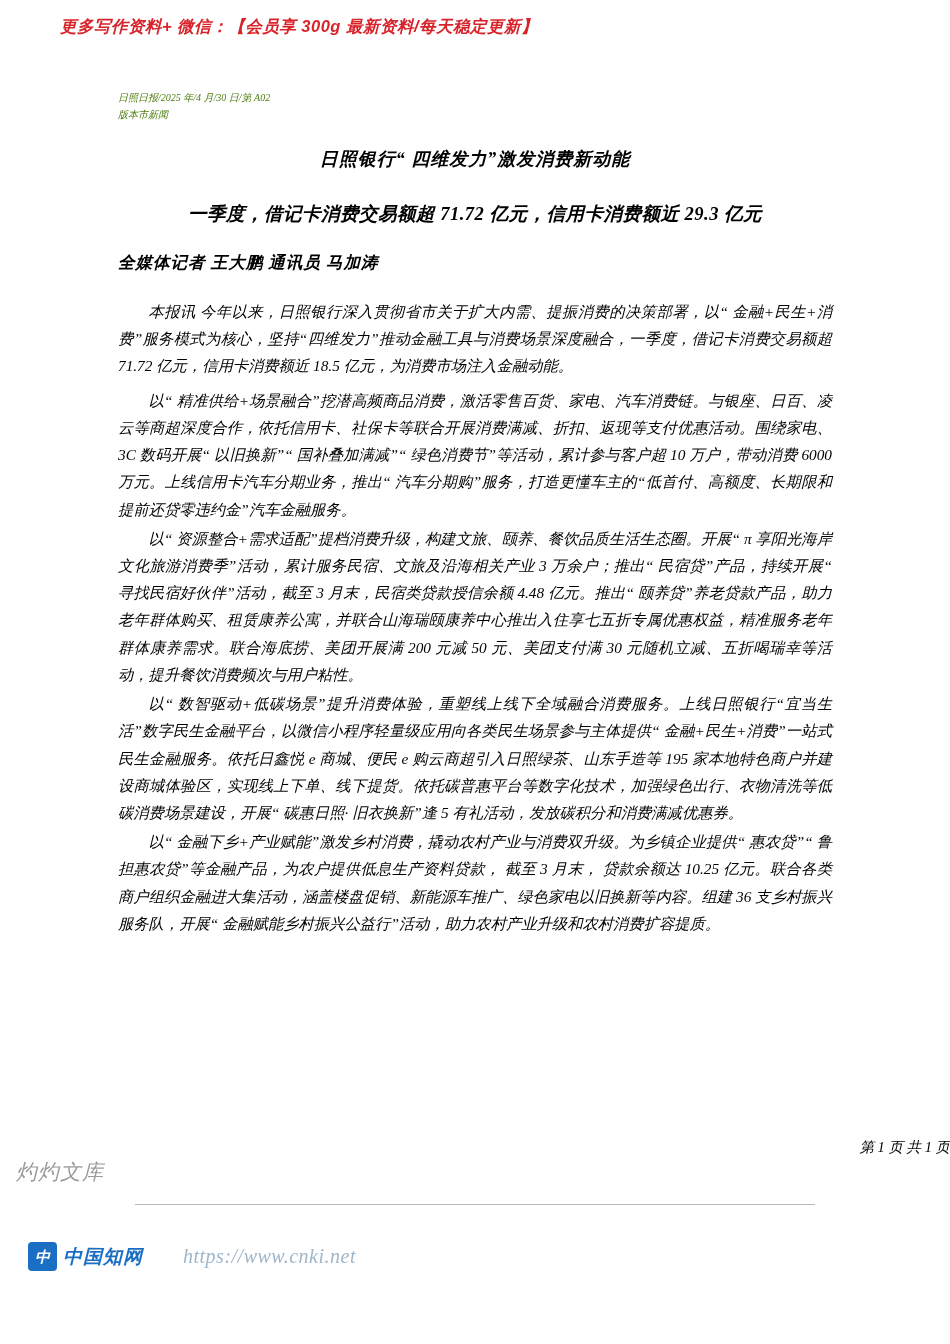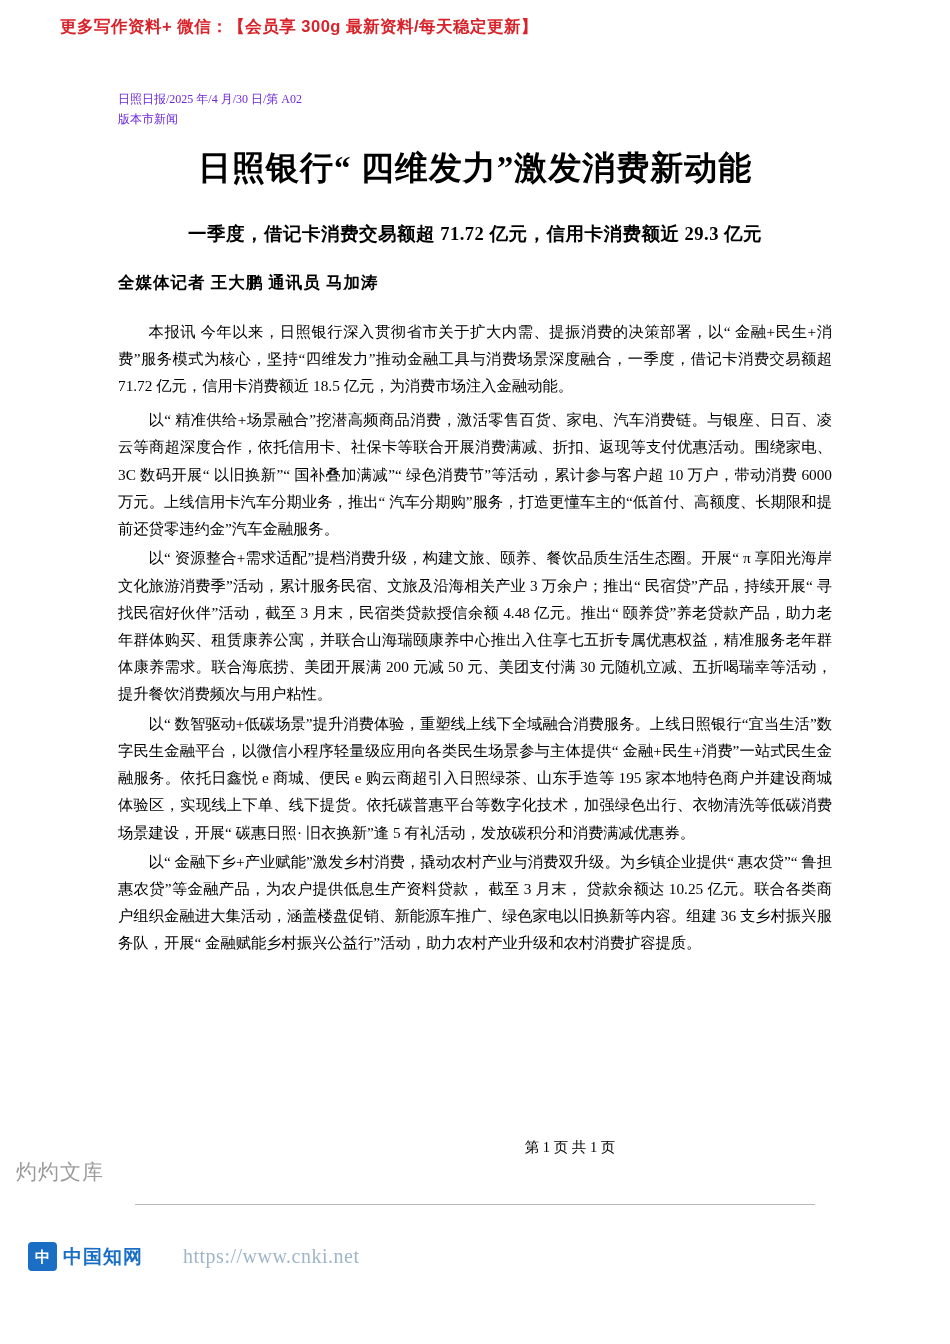--- a/index.html
+++ b/index.html
@@ -13,49 +13,50 @@
     font-family: "Liberation Serif", "DejaVu Serif", serif;
     color: #000000;
     position: relative;
     overflow: hidden;
   }
   .page {
     position: relative;
     width: 950px;
     height: 1344px;
     box-sizing: border-box;
+    font-style: italic;
   }
   .promo-bar {
     position: absolute;
     top: 16px;
     left: 60px;
     width: 830px;
     font-family: "Liberation Sans", "DejaVu Sans", sans-serif;
     font-size: 16.5px;
     font-weight: bold;
     color: #d8232a;
     letter-spacing: 0.5px;
     white-space: nowrap;
   }
   .content {
     position: absolute;
     top: 90px;
     left: 118px;
     width: 714px;
   }
   .meta-line {
-    font-size: 12px;
+    font-size: 10px;
     line-height: 1.65;
-    color: #6d28d9;
+    color: #4d7c0f;
   }
   .headline {
     text-align: center;
-    font-size: 33px;
+    font-size: 18px;
     font-weight: bold;
-    margin-top: 16px;
+    margin-top: 24px;
     letter-spacing: 1px;
   }
   .subhead {
     text-align: center;
     font-size: 18.5px;
     font-weight: bold;
     margin-top: 30px;
     letter-spacing: 0.5px;
   }
   .byline {
@@ -77,21 +78,21 @@
     text-indent: 2em;
   }
   p.para.spaced {
     margin-top: 7px;
   }
   .page-footer {
     position: absolute;
     left: 0;
     right: 0;
     top: 1138px;
-    text-align: center;
+    text-align: right;
     font-size: 14.5px;
     padding-left: 190px;
   }
   .watermark-left {
     position: absolute;
     left: 0px;
     top: 1158px;
     font-size: 21px;
     color: #9a9a9a;
     font-family: "Liberation Serif", "DejaVu Serif", serif;

